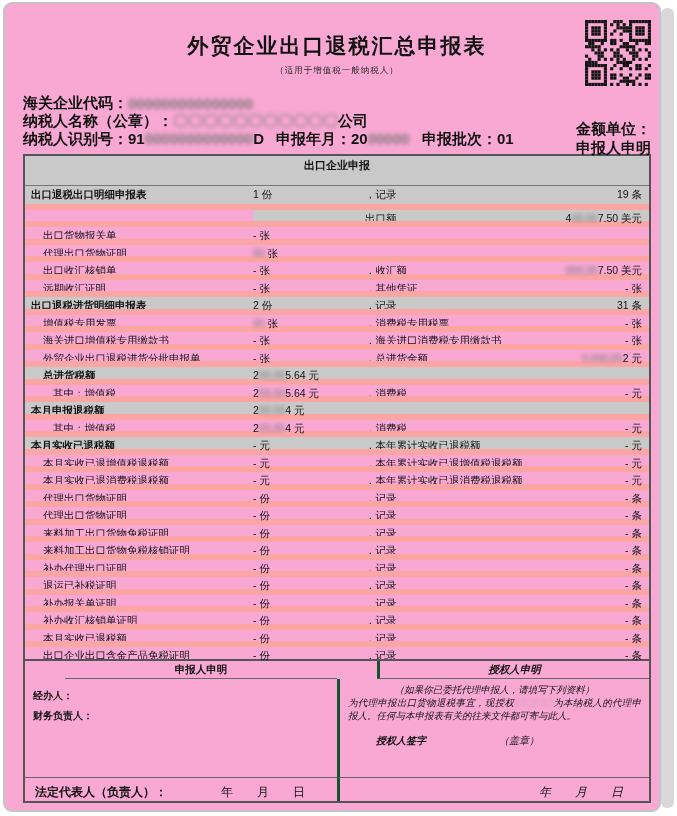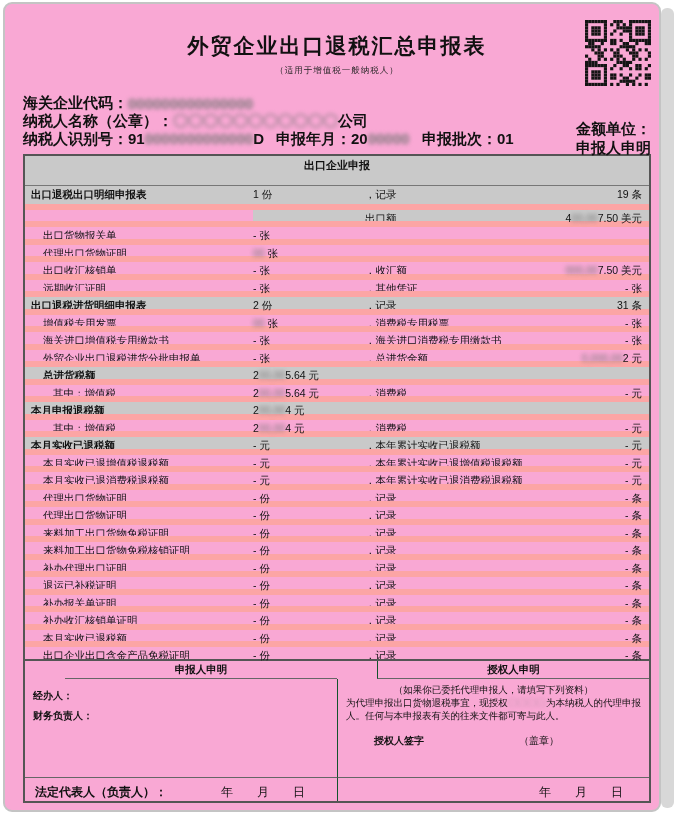--- a/index.html
+++ b/index.html
@@ -33,28 +33,28 @@
   .trow.bold .c-name { font-weight:700; }
   .c-name { flex:0 0 228px; padding-left:6px; overflow:hidden; }
   .lvl1 .c-name { padding-left:18px; }
   .lvl2 .c-name { padding-left:28px; }
   .c-amt { flex:0 0 112px; }
   .c-lab { flex:1 1 auto; overflow:hidden; }
   .c-val { flex:0 0 auto; margin-left:auto; padding-right:7px; }
 
   
   .bottom { display:grid; grid-template-columns:1fr 1fr; grid-template-rows:18px 1fr 24px; height:142px; border:2px solid #555; border-top:none; }
-  .br { border-left:1px solid #14532d; }
+  .br { border-left:3px solid #14532d;font-style:italic; }
   .b-head { border-bottom:1px solid #666; text-align:center; font-weight:700; font-size:10.5px; line-height:17px;margin-left:40px; }
   .b-body { padding:4px 8px 0 8px; font-size:9.5px; overflow:hidden; }
   .para { line-height:13px; text-align:justify; }
   .para.center { text-align:center; }
   .sig { margin-top:6px; font-size:10px; font-weight:700; }
   .sig-row { display:flex; margin-top:12px; padding-left:28px; }
-  .seal { margin-left:95px; font-weight:400; }
+  .seal { margin-left:73px; font-weight:400; }
   .b-foot { border-top:1px solid #666; font-size:12px; font-weight:700; display:flex; align-items:flex-end; padding:0 10px; }
   .b-foot.bl .date { margin-left:auto; margin-right:22px; font-weight:400; }
   .b-foot.br { justify-content:flex-end; padding-right:26px; }
   .b-foot.br .date { font-weight:400; }
   .qr svg rect { fill:#141414; }
 </style>
 </head>
 <body>
 
 <div class="right-strip"></div>

